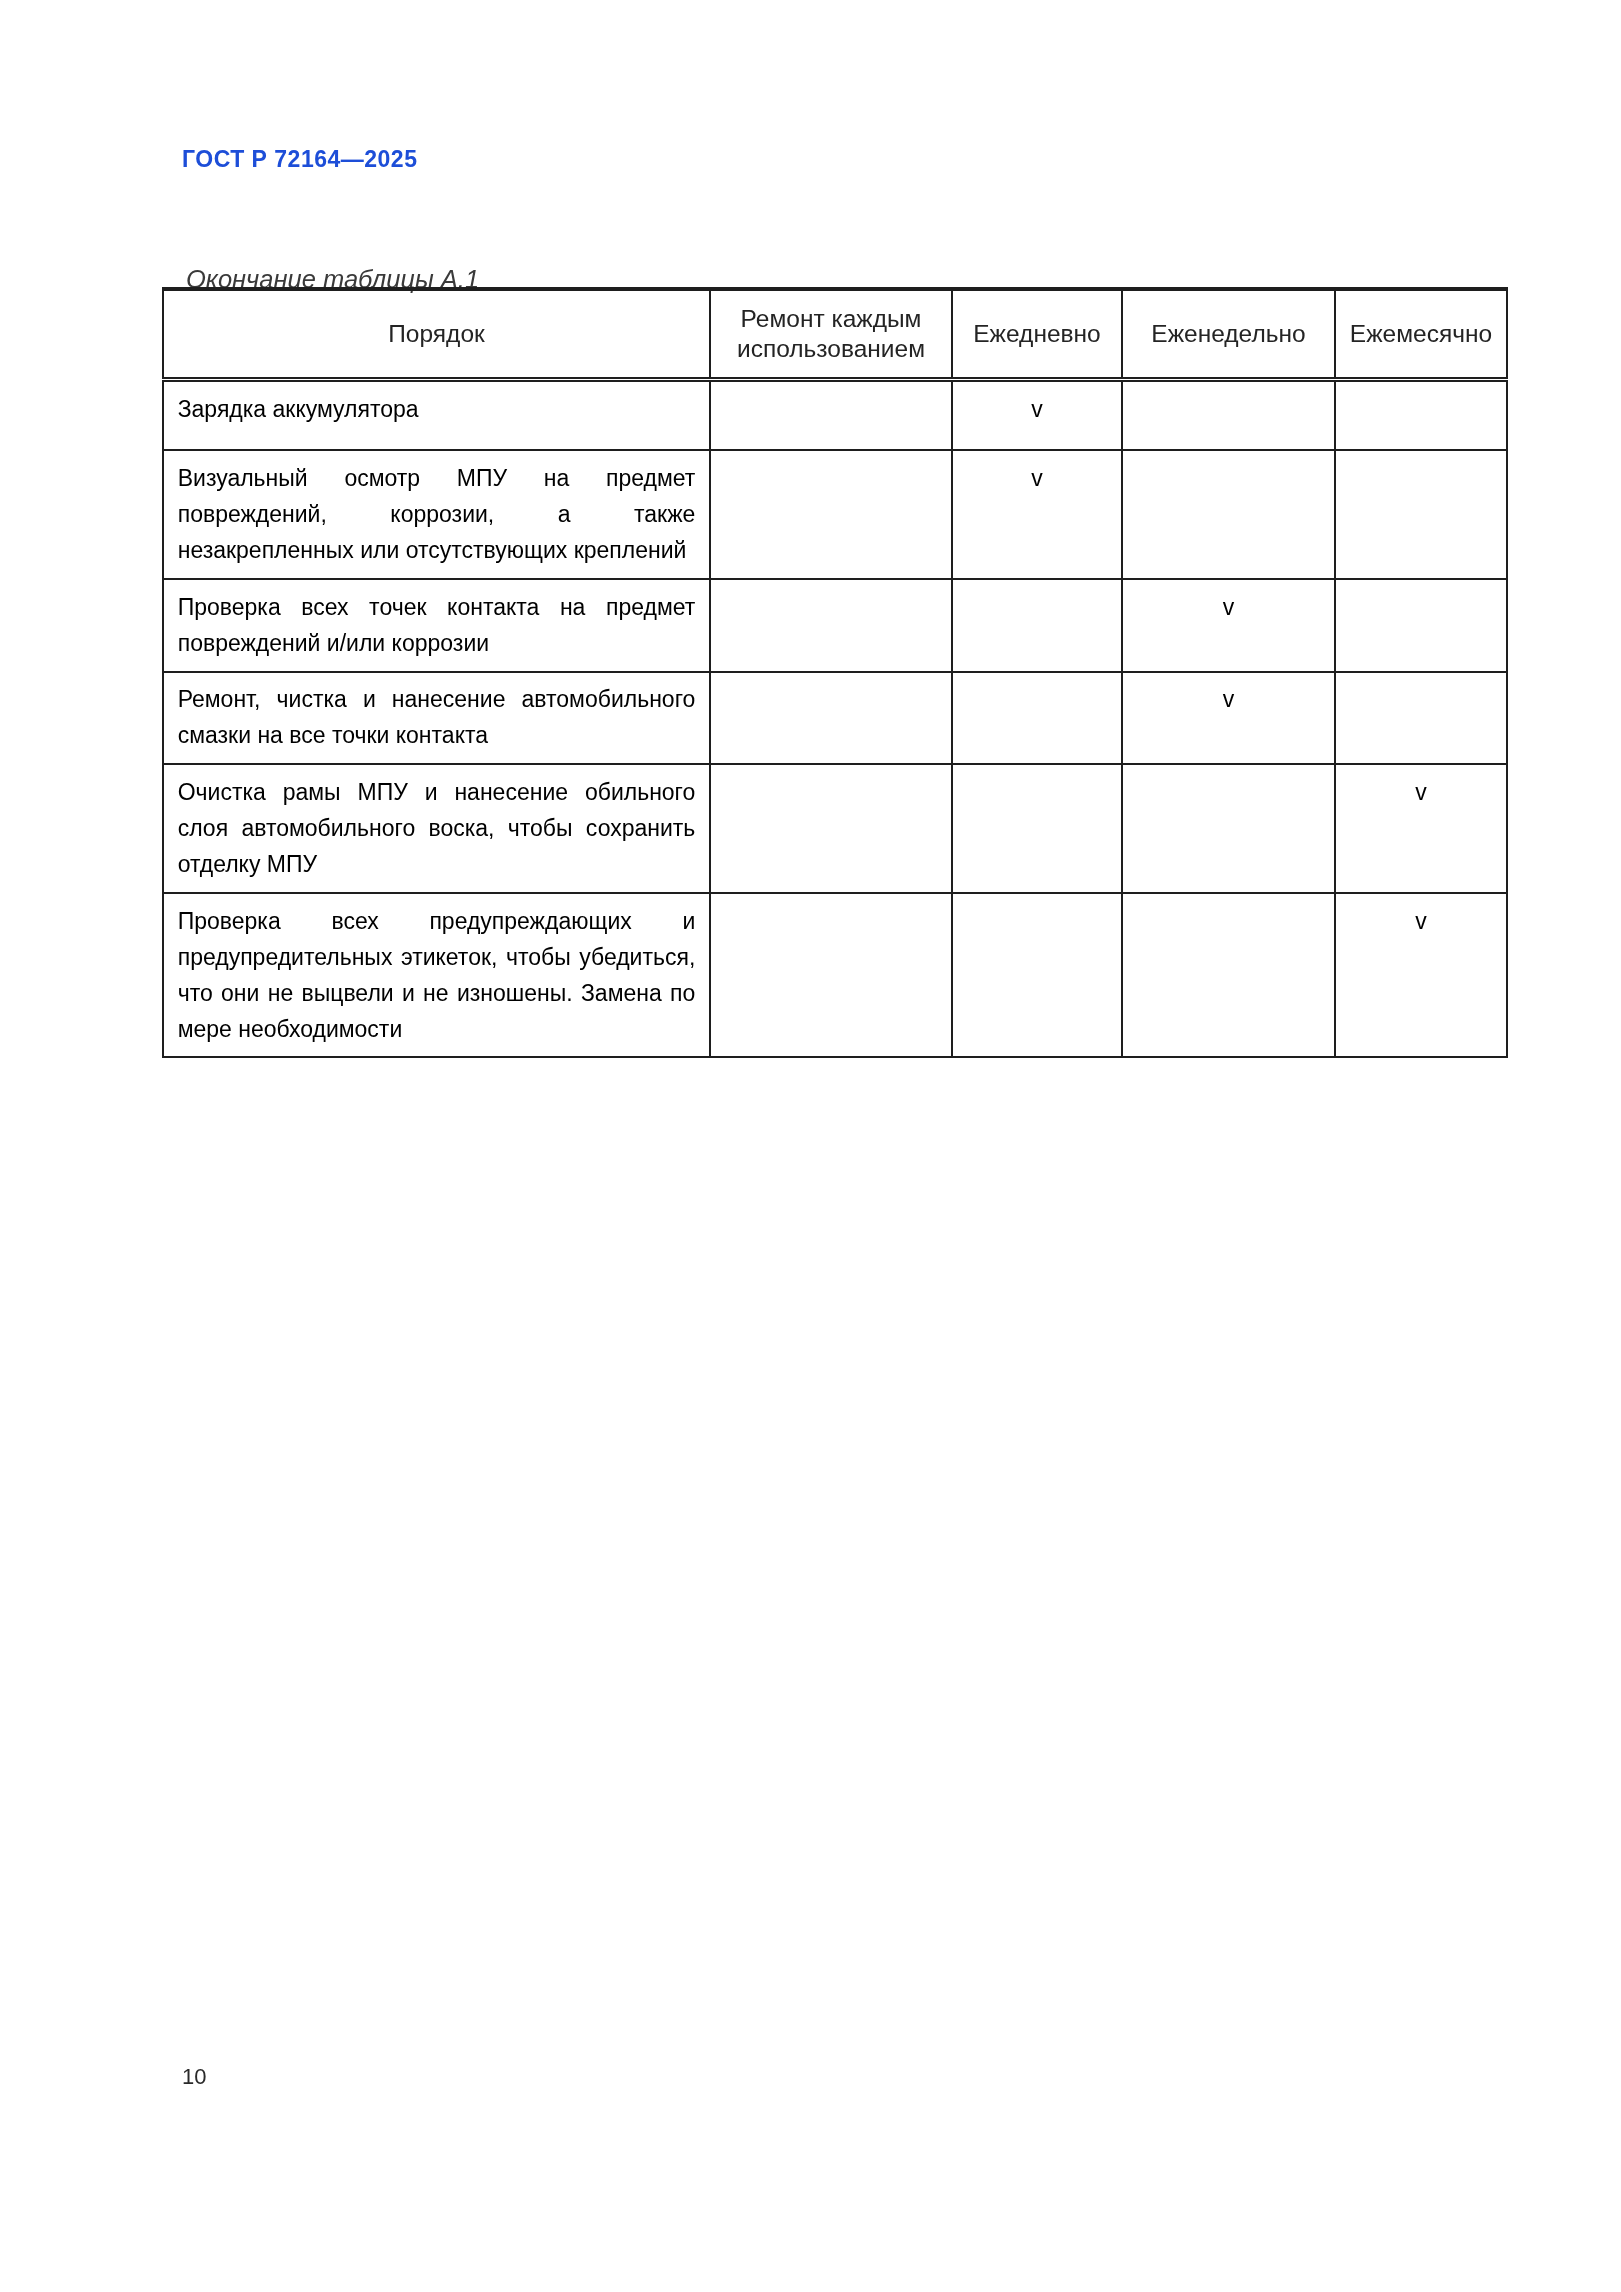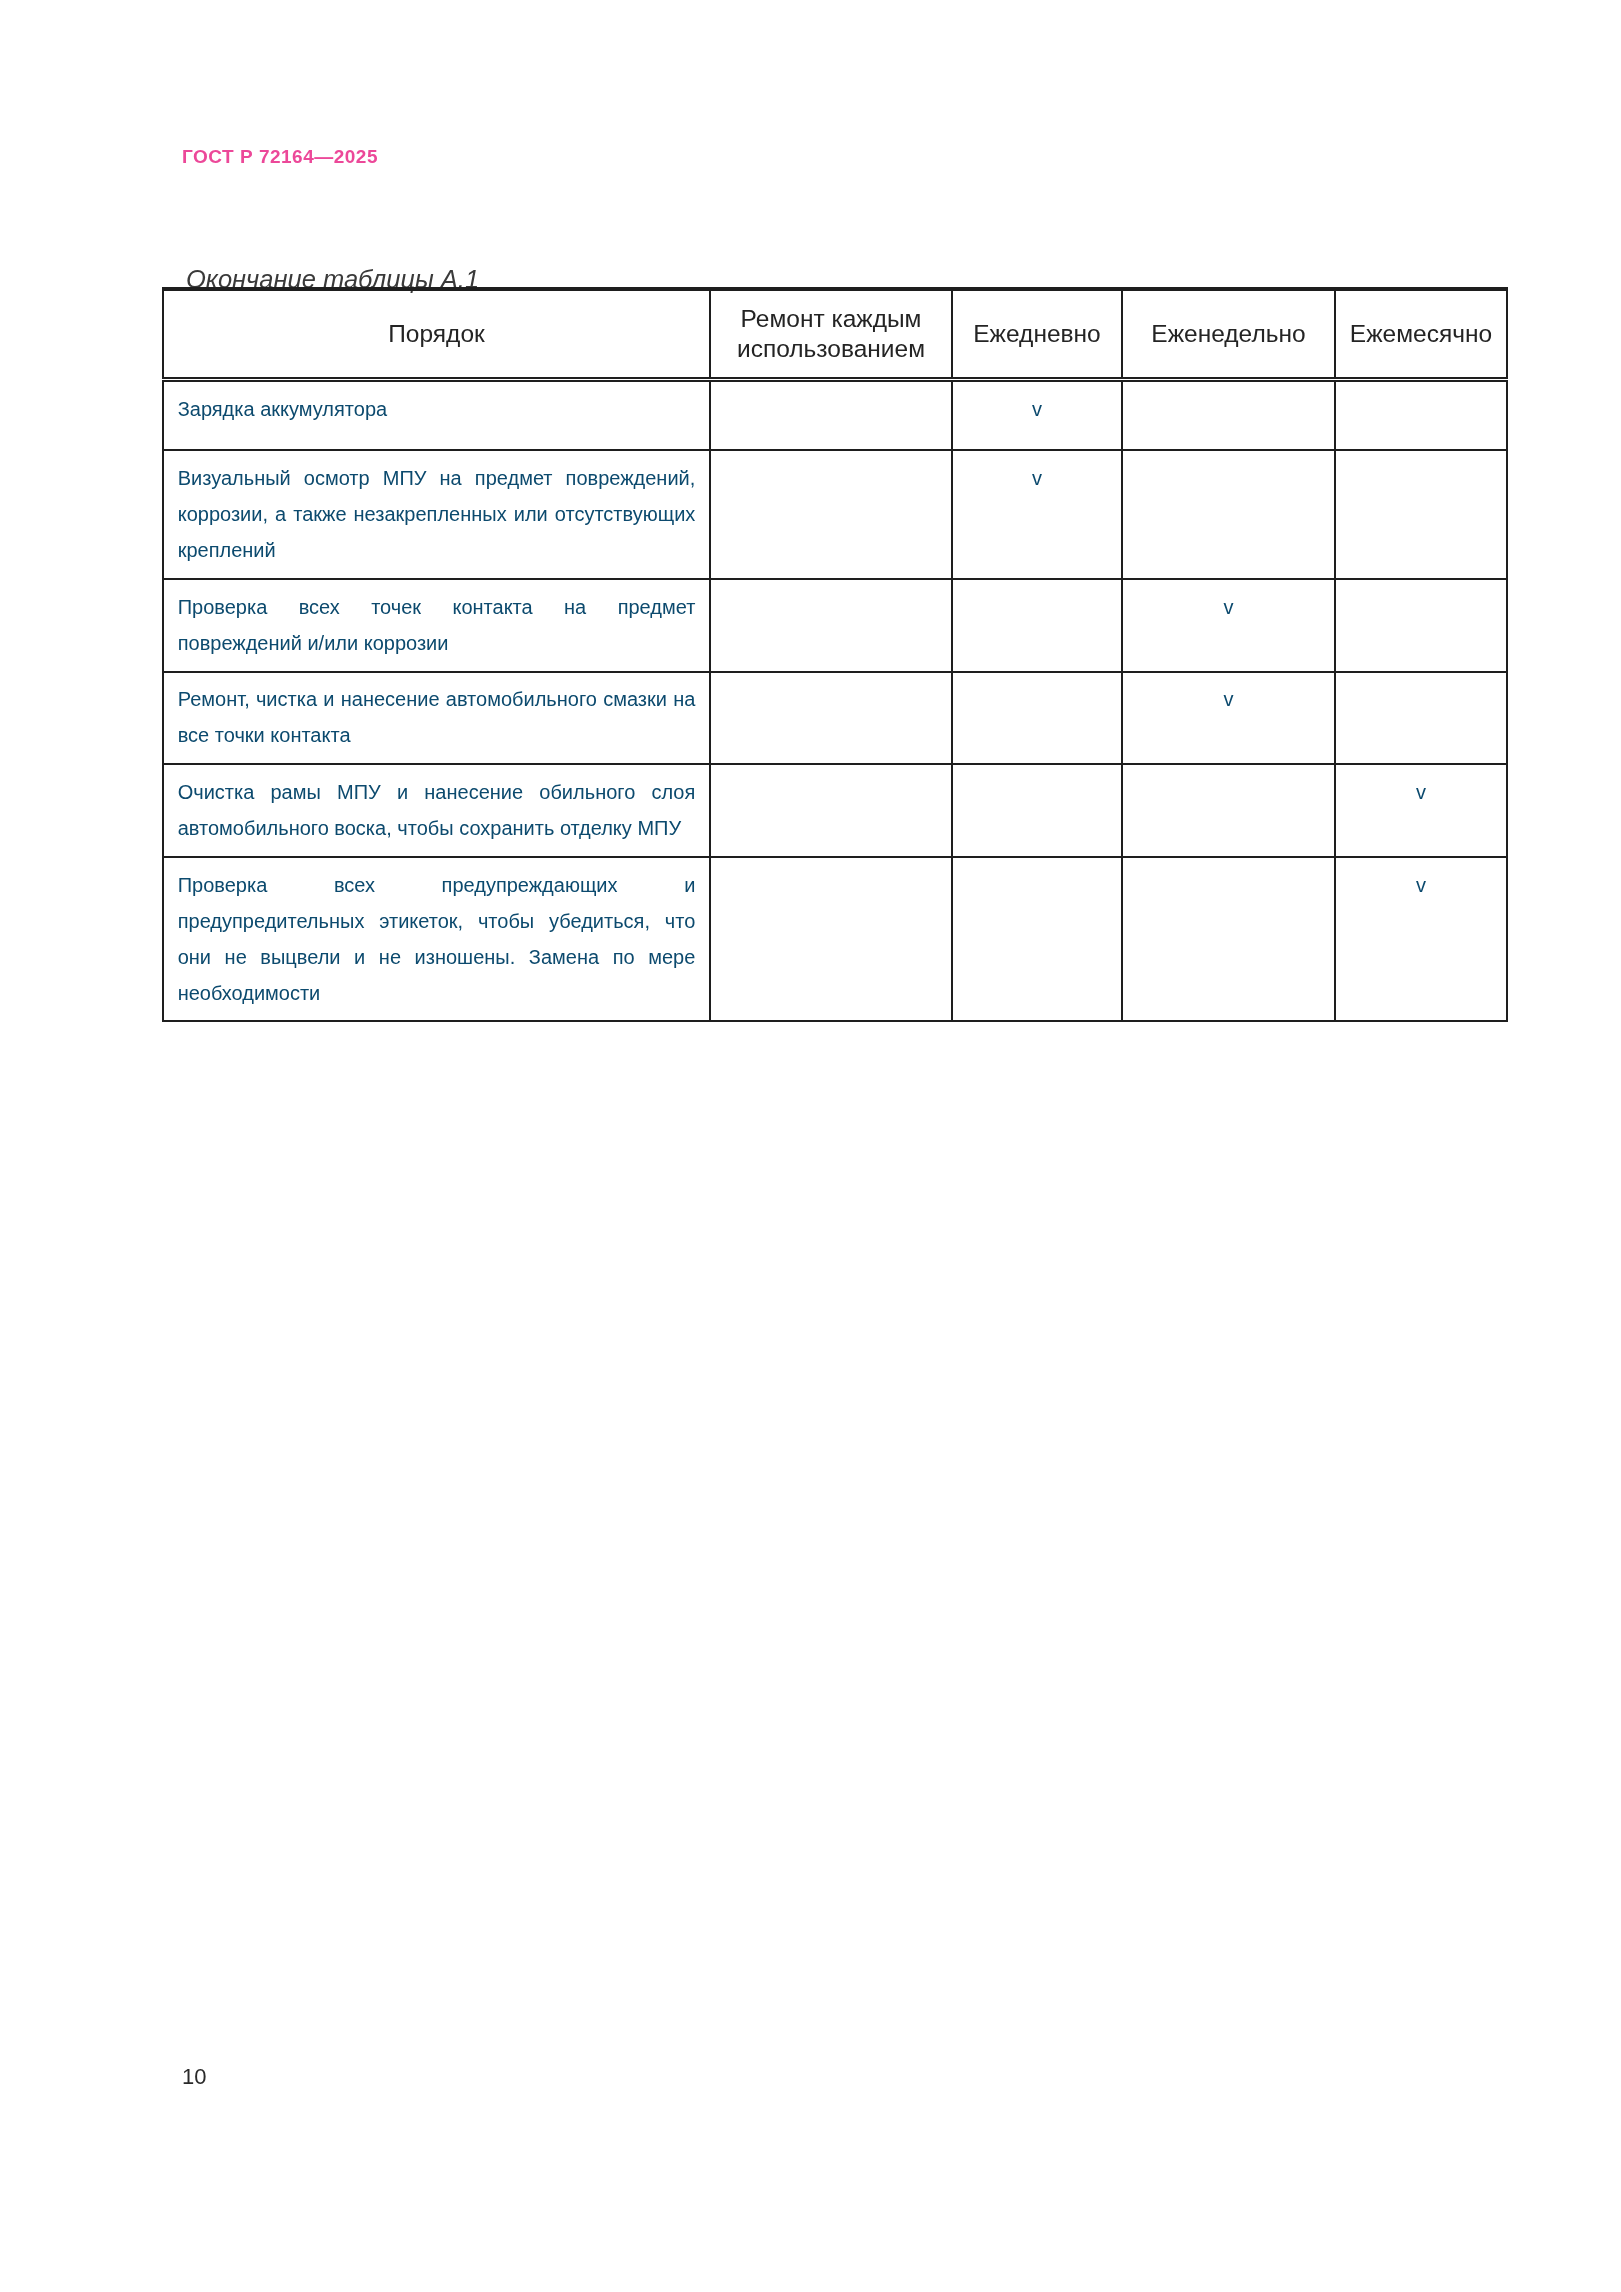--- a/index.html
+++ b/index.html
@@ -8,24 +8,24 @@
     height: 2293px;
     background: #ffffff;
     position: relative;
     font-family: "Liberation Sans", sans-serif;
     color: #1c1c1c;
   }
   .doc-code {
     position: absolute;
     left: 182px;
     top: 146px;
-    font-size: 19px;
+    font-size: 23px;
     font-weight: bold;
     letter-spacing: 0.5px;
-    color: #ec4899;
+    color: #1d4ed8;
   }
   .table-caption {
     position: absolute;
     left: 186px;
     top: 226px;
     font-size: 25.5px;
     font-style: italic;
     color: #3a3a3a;
     margin-top: 39px;
   }
@@ -48,25 +48,25 @@
     font-weight: normal;
     font-size: 24.5px;
     line-height: 30px;
     text-align: center;
     vertical-align: middle;
     height: 78px;
     padding: 3.9px 9.8px;
     color: #242424;
   }
   table.maint tbody td {
-    font-size: 20px;
+    font-size: 23px;
     line-height: 36px;
     vertical-align: top;
     padding: 8.8px 13.7px 9.8px 13.7px;
-    color: #0c4a6e;
+    color: #000000;
   }
   td.proc { text-align: justify; }
   td.check { text-align: center; padding-top: 10.8px; }
   tr.row-first td { height: 49px; }
   .page-num {
     position: absolute;
     left: 182px;
     top: 2064px;
     font-size: 22px;
     color: #2a2a2a;

